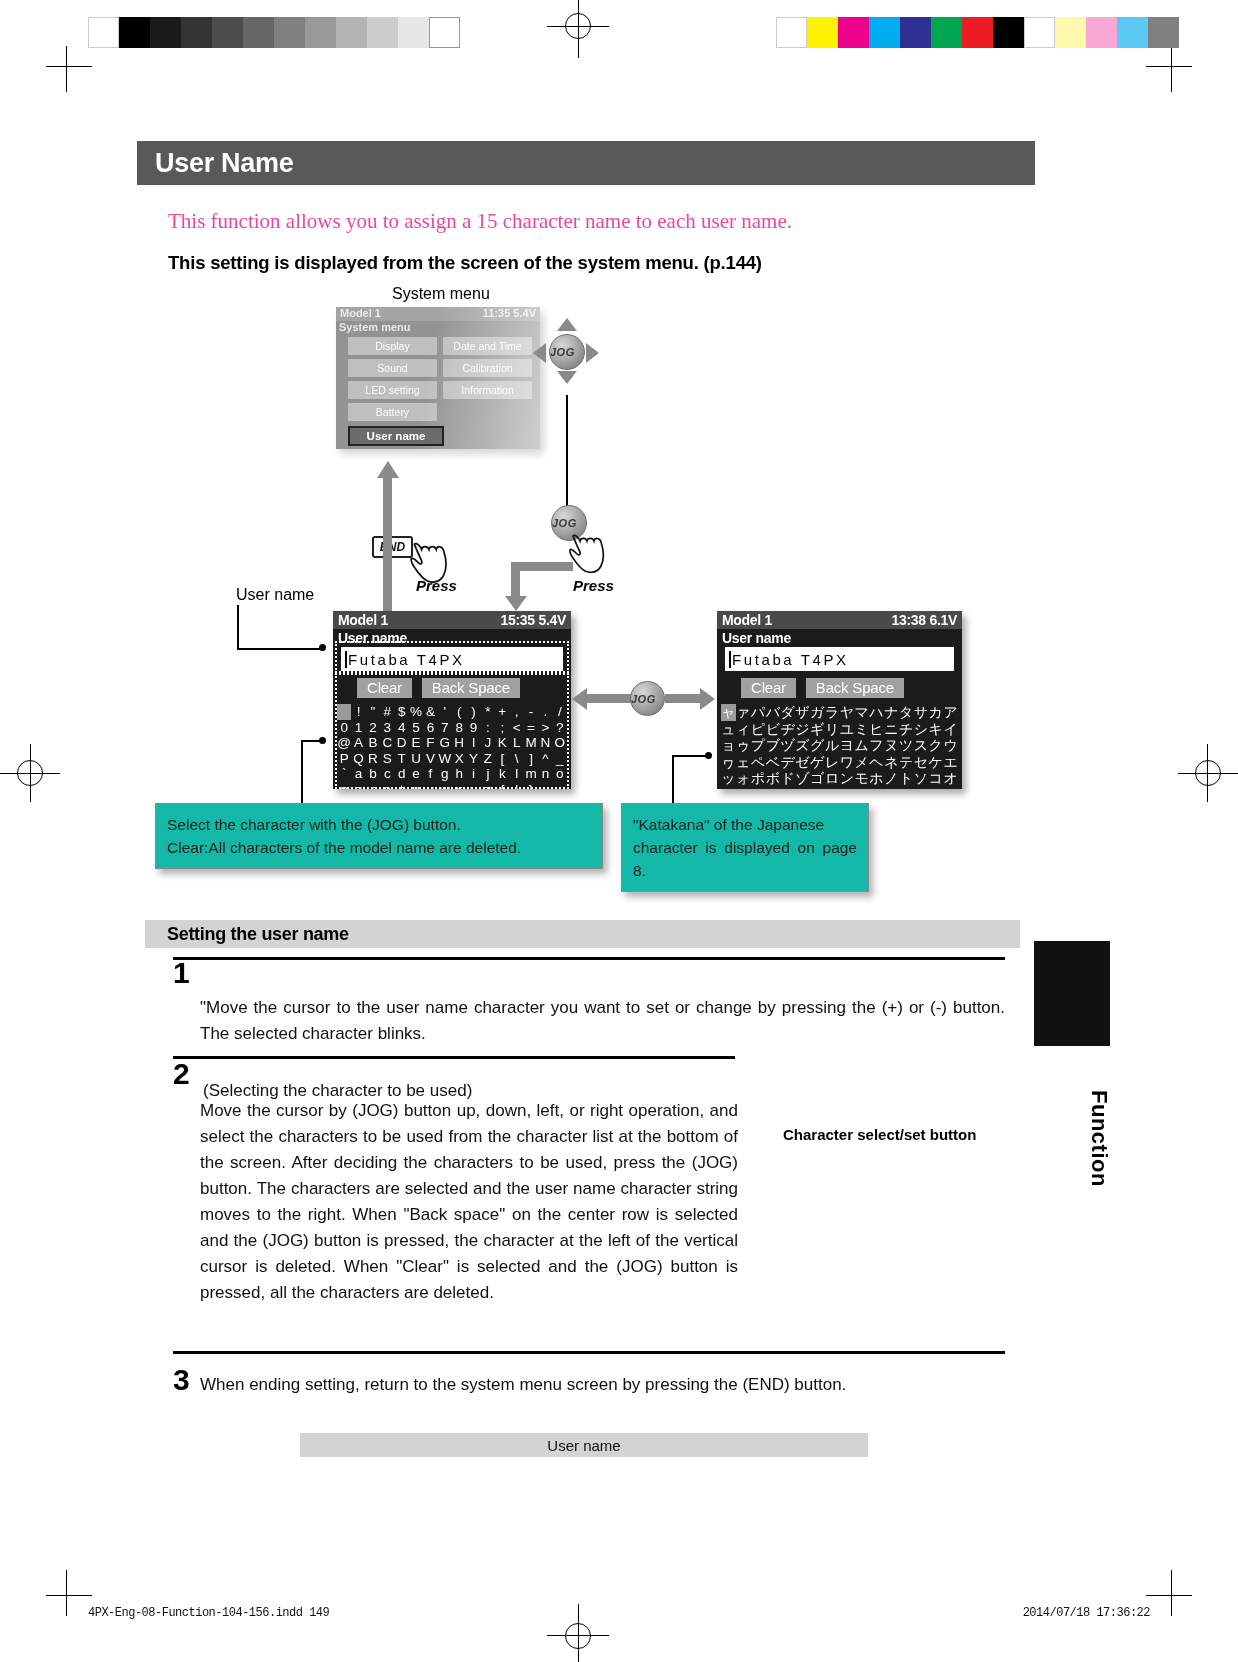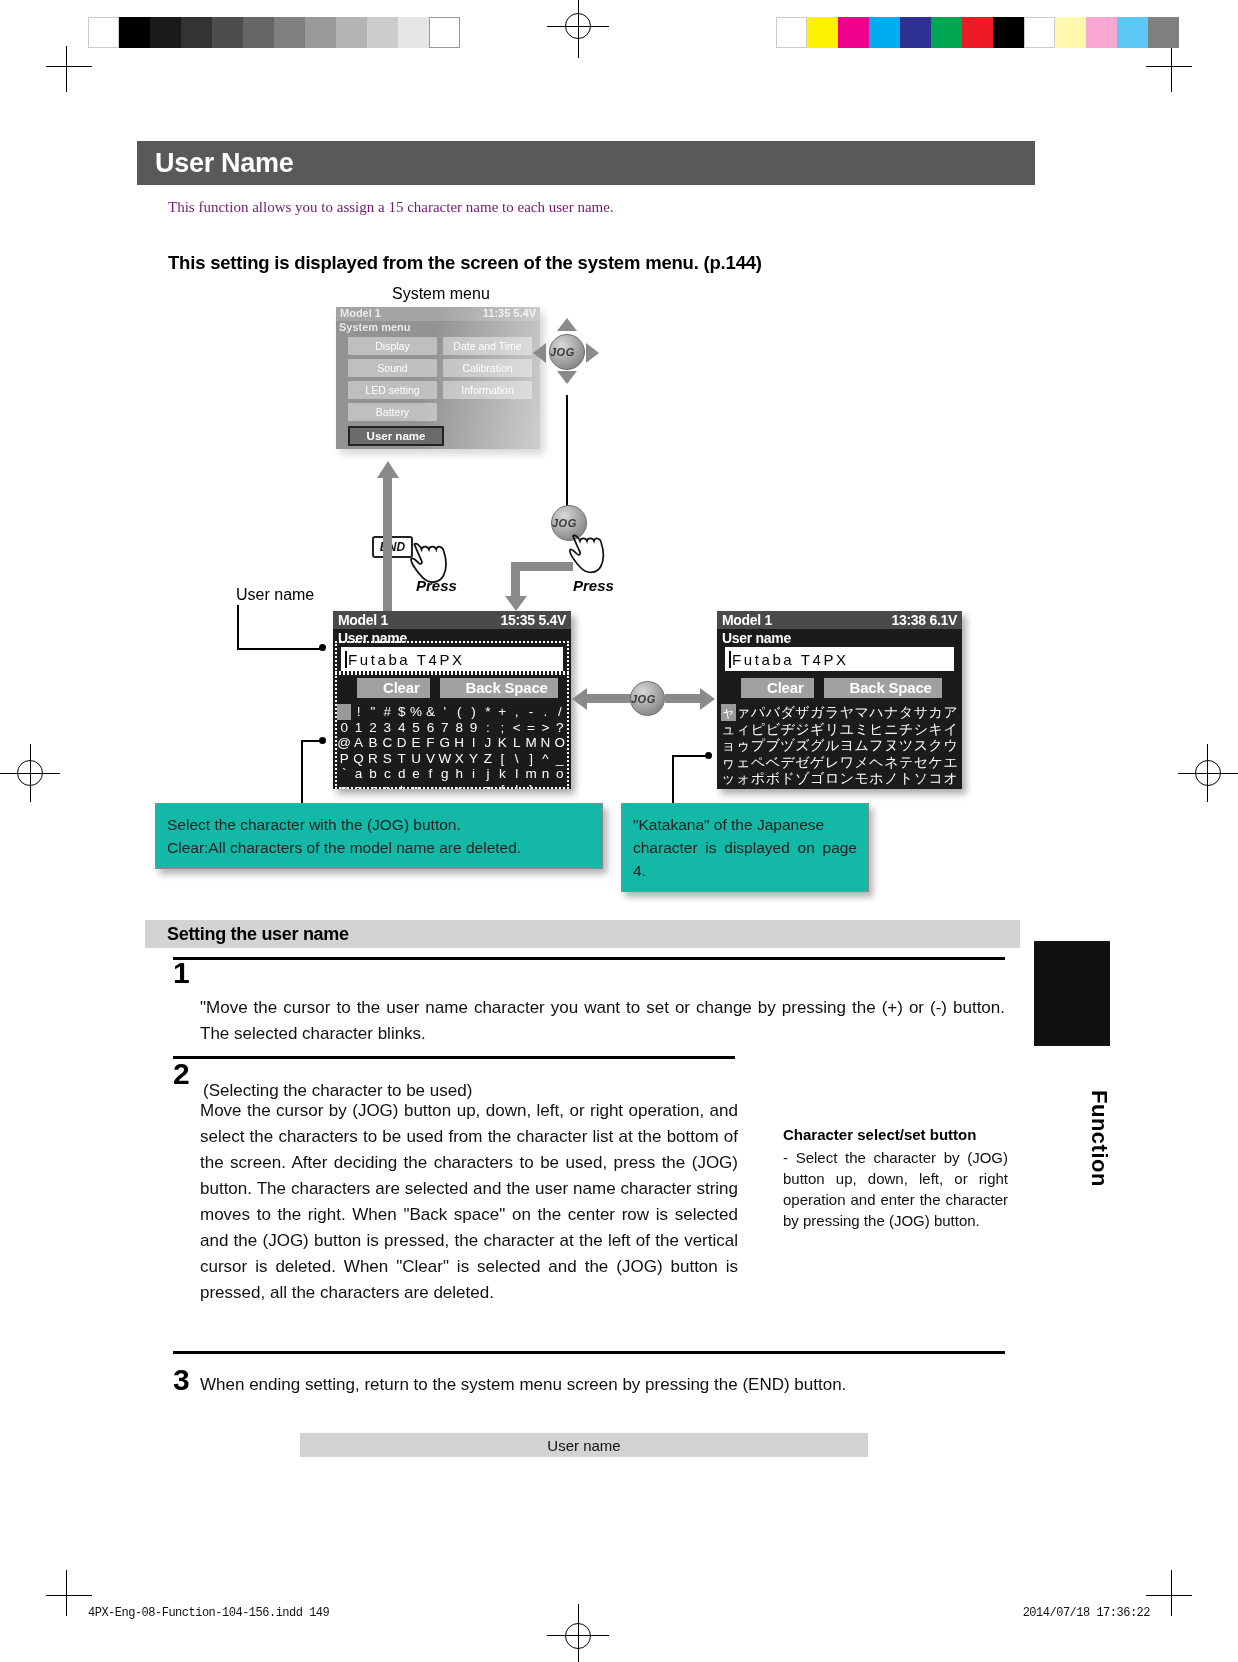--- a/index.html
+++ b/index.html
@@ -34,23 +34,23 @@
     width: 898px; height: 44px;
     background: #595959;
     display: flex; align-items: center;
   }
   .title-bar .t {
     color: #fff; font-size: 27px; font-weight: bold;
     letter-spacing: -0.3px; padding-left: 18px;
   }
 
   .intro {
-    position: absolute; left: 168px; top: 199px;
+    position: absolute; left: 168px; top: 209px;
     font-family: "Liberation Serif", serif;
-    font-size: 15px; color: #701a75;
+    font-size: 21px; color: #ec4899;
   }
 
   .subhead {
     position: absolute; left: 168px; top: 252px;
     font-size: 18.5px; font-weight: bold; color: #000;
     letter-spacing: -0.2px;
   }
 
   
   .diagram { position: absolute; left: 0; top: 0; width: 1238px; height: 1662px; pointer-events: none; }
@@ -87,21 +87,21 @@
     height: 24px; display: flex; align-items: center;
     font-size: 15px; letter-spacing: 2.6px; padding-left: 4px;
   }
   .lcd .namefield .cursor {
     display: inline-block; width: 2px; height: 17px; background: #000;
     margin-right: 1px;
   }
   .lcd .btnrow { display: flex; gap: 10px; margin: 7px 0 0 24px; }
   .lcd .btn {
     background: #a0a0a0; color: #fff; font-size: 15px;
-    padding: 1px 10px 2px 26px; letter-spacing: -0.2px; font-weight: bold;
+    padding: 1px 10px 2px 10px; letter-spacing: -0.2px;
   }
   .lcd .grid { margin-top: 6px; padding: 0 4px; }
   .lcd .grow {
     display: flex; font-size: 13.5px; line-height: 15.5px;
     letter-spacing: 0px;
   }
   .lcd .grow span {
     width: 16.6px; text-align: center; display: inline-block;
   }
   .lcd .grow span.hl { background: #9a9a9a; }
@@ -666,21 +666,21 @@
     <div class="ln" style="left:672px; top:755px; width:38px; height:2px;"></div>
     <div class="dot" style="left:705px; top:752px;"></div>
 
     <div class="capbox" style="left:155px; top:803px; width:448px;">
       <div>Select the character with the (JOG) button.</div>
       <div>Clear:All characters of the model name are deleted.</div>
     </div>
 
     <div class="capbox" style="left:621px; top:803px; width:248px; text-align:justify;">
       <div>"Katakana" of the Japanese</div>
-      <div>character is displayed on page 4.</div>
+      <div>character is displayed on page 8.</div>
     </div>
   </div>
 
   <div class="sect-head">
     <span class="t">Setting the user name</span>
   </div>
 
   <div class="rule" style="left:173px; top:957px; width:832px;"></div>
 
   <div class="step-num" style="left:173px; top:956px;">1</div>
@@ -691,21 +691,20 @@
   <div class="step-num" style="left:173px; top:1057px;">2</div>
   <div class="step-inline" style="left:203px; top:1068px;margin-top:13px;">(Selecting the character to be used)</div>
   <div class="step-body" style="left:200px; top:1098px; width:538px;">Move the cursor by (JOG) button up, down, left, or right operation, and select the characters to be used from the character list at the bottom of the screen. After deciding the characters to be used, press the (JOG) button. The characters are selected and the user name character string moves to the right. When "Back space" on the center row is selected and the (JOG) button is pressed, the character at the left of the vertical cursor is deleted. When "Clear" is selected and the (JOG) button is pressed, all the characters are deleted.</div>
 
   <div class="rule" style="left:173px; top:1351px; width:832px;"></div>
 
   <div class="step-num" style="left:173px; top:1363px;">3</div>
   <div class="step-body" style="left:200px; top:1372px; width:805px;">When ending setting, return to the system menu screen by pressing the (END) button.</div>
 
   <div class="side-note-title">Character select/set button</div>
-  <div class="side-note-body">- Select the character by (JOG) button up, down, left, or right operation and enter the character by pressing the (JOG) button.</div>
 
   <div class="tab-black"></div>
   <div class="tab-word">Function</div>
 
   <div class="footer-band">
     <span>User name</span>
   </div>
 
   <div class="imprint-left">4PX-Eng-08-Function-104-156.indd   149</div>
   <div class="imprint-right">2014/07/18   17:36:22</div>

